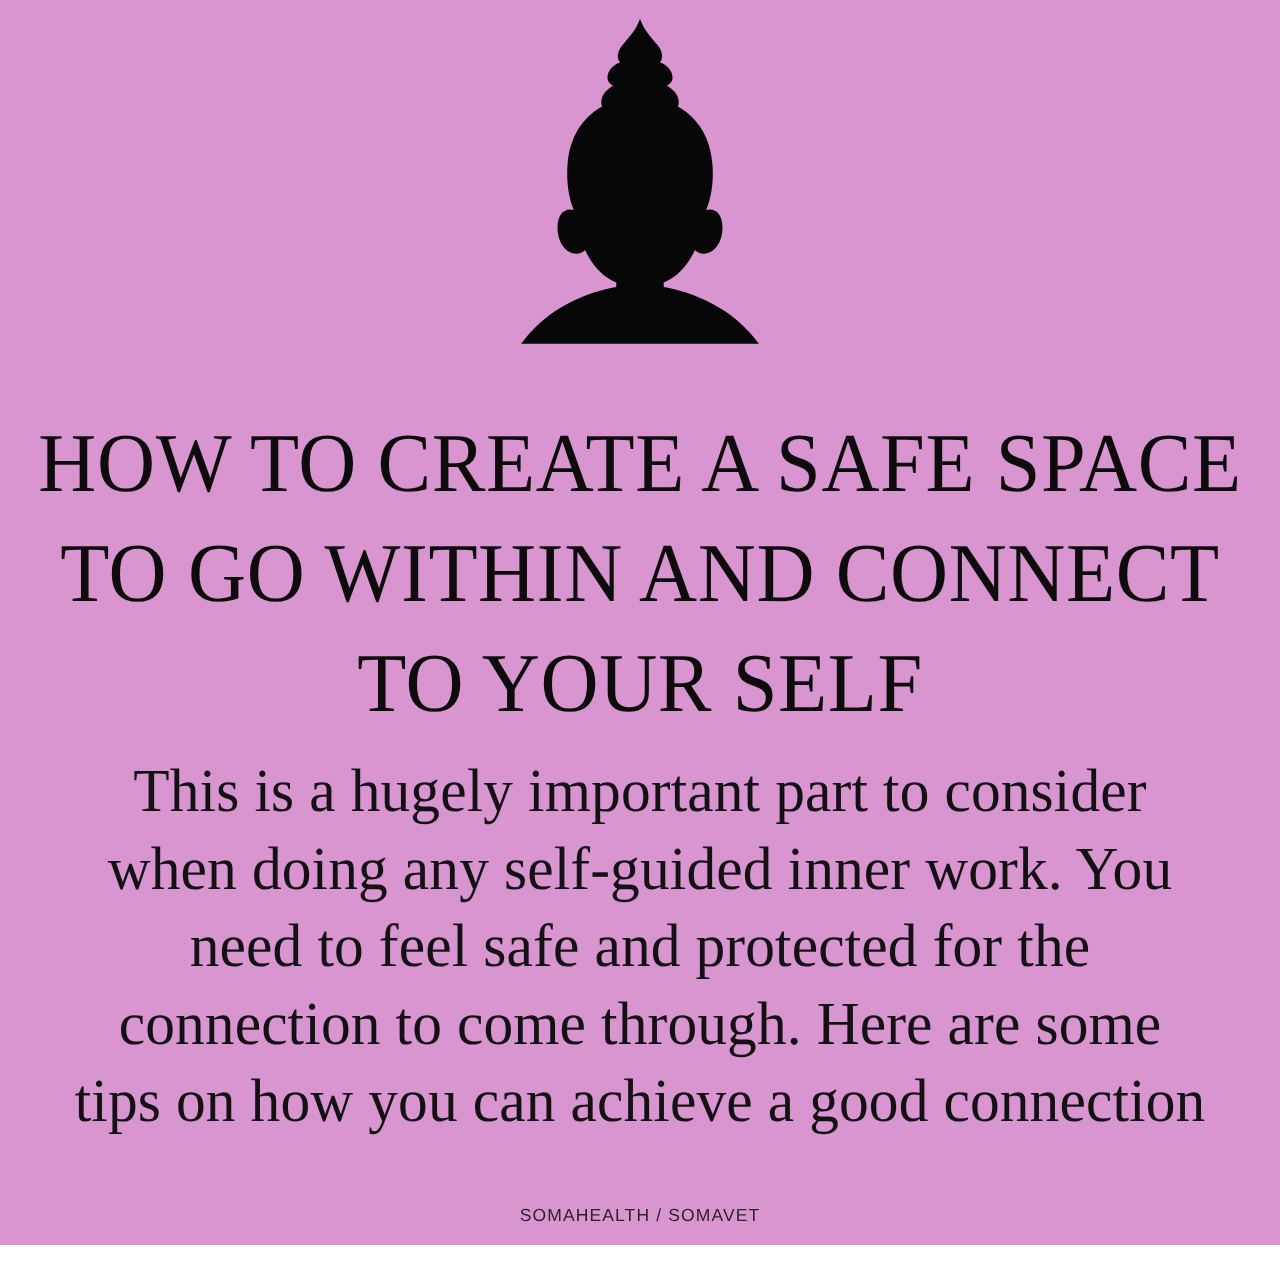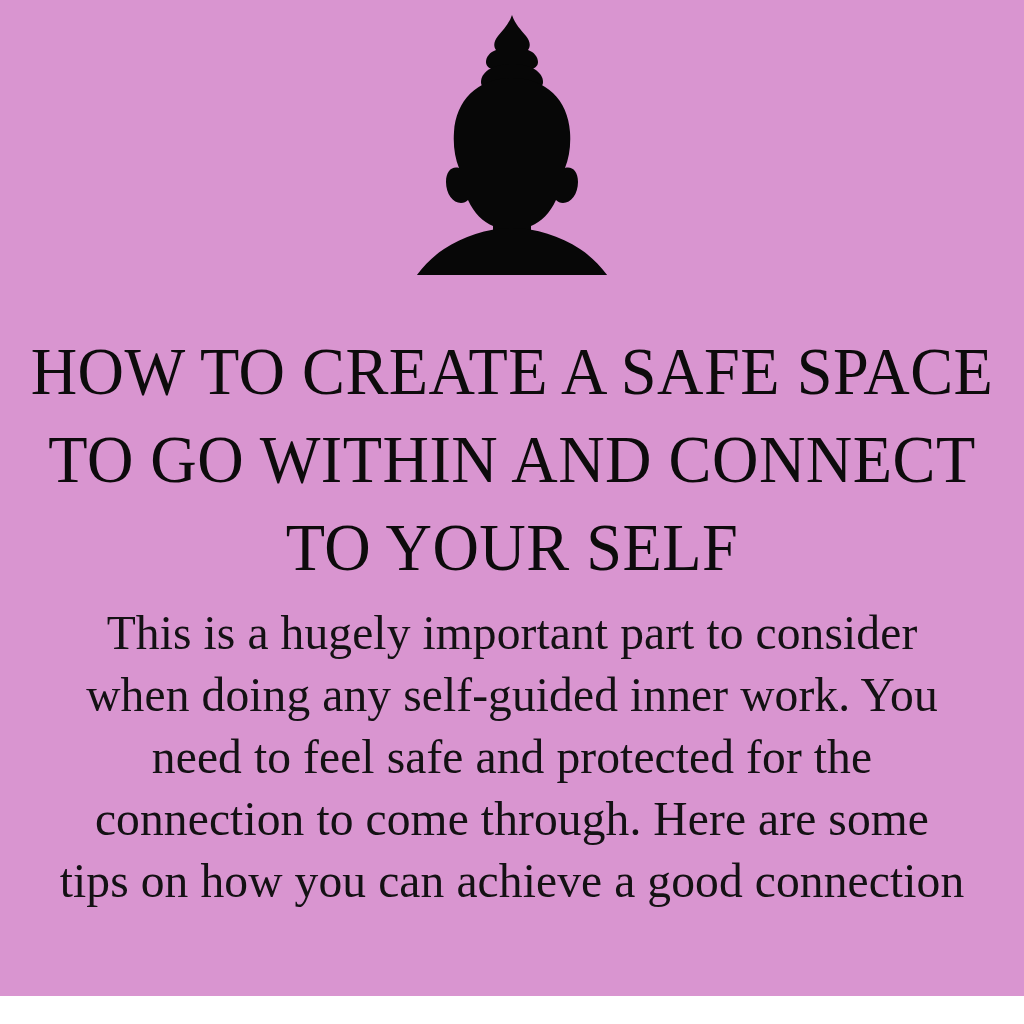--- a/index.html
+++ b/index.html
@@ -209,14 +209,15 @@
   </h1>
 
   <div id="body-copy">
     <span class="bd-line">This is a hugely important part to consider</span>
     <span class="bd-line">when doing any self-guided inner work. You</span>
     <span class="bd-line">need to feel safe and protected for the</span>
     <span class="bd-line">connection to come through. Here are some</span>
     <span class="bd-line">tips on how you can achieve a good connection</span>
   </div>
 
+  <div id="footer-credit">SOMAHEALTH / SOMAVET</div>
 
 </div>
 
 </body></html>

